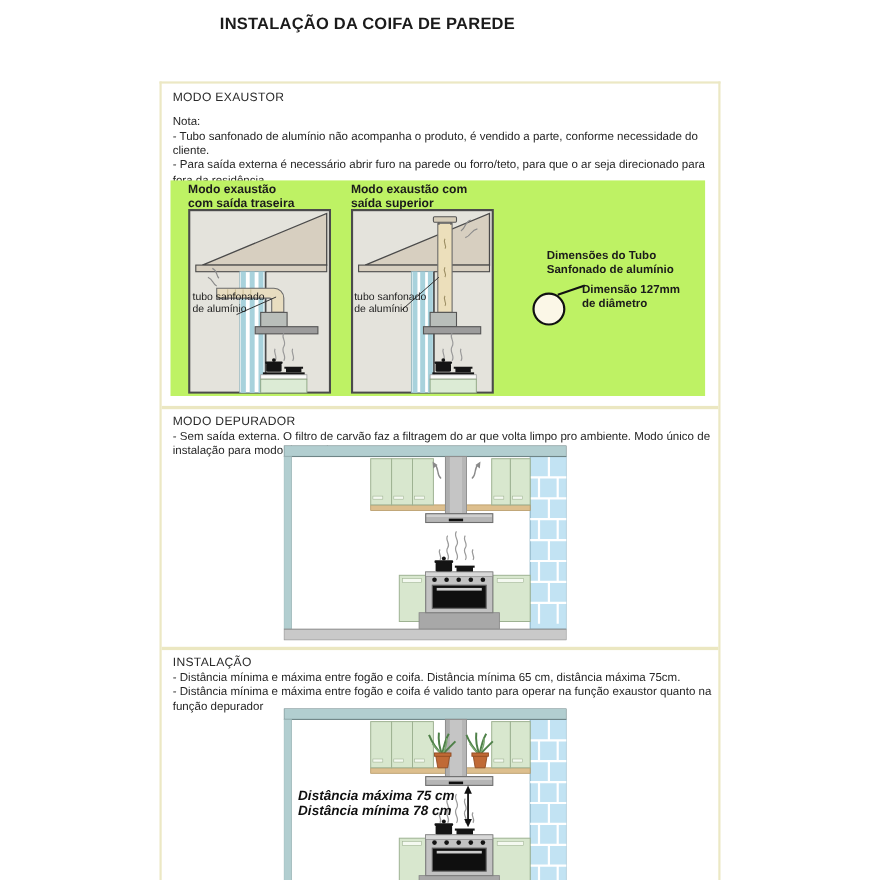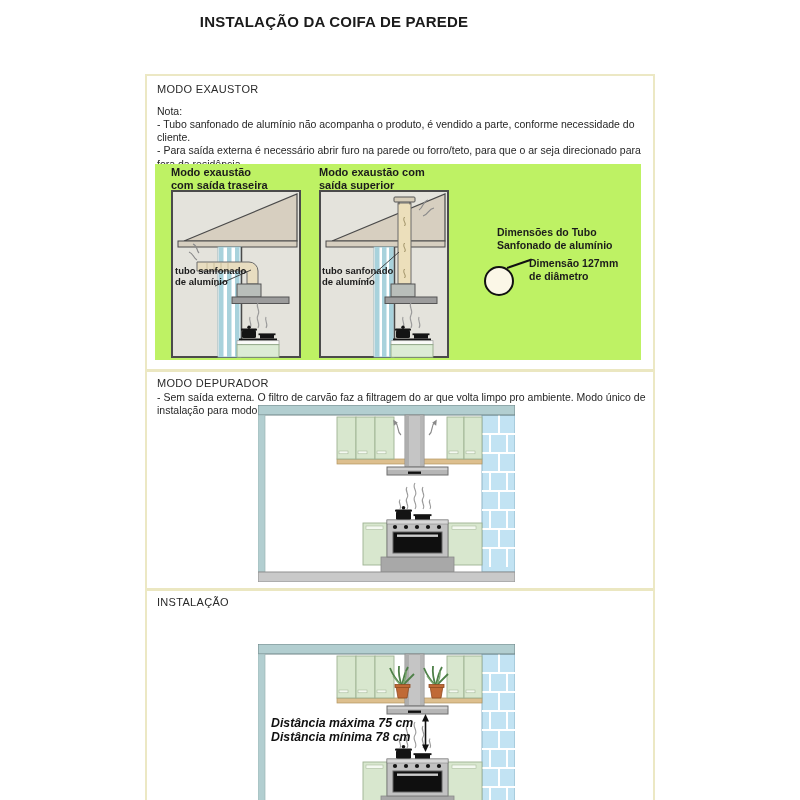--- a/index.html
+++ b/index.html
@@ -8,21 +8,21 @@
   .page-title{position:absolute;top:13px;left:0;width:100%;text-align:center;
         font-size:15px;font-weight:bold;color:#1b1b1b;letter-spacing:.2px;}
   .content-box{position:absolute;left:145px;top:36px;width:506px;height:748px;
         background:#fff;border:2px solid #ece8c4;border-bottom:3px solid #dde783;margin-top:38px;}
   .abs{position:absolute;}
   .sec-heading{font-size:11px;color:#2a2a2a;letter-spacing:.3px;}
   .body-text{font-size:10.5px;color:#262626;line-height:13.2px;}
   .pre{white-space:pre-line;}
   .diagram-area{left:8px;top:88px;width:486px;height:196px;background:#bef264;}
   .panel-title{font-size:11px;font-weight:bold;color:#1b1b1b;line-height:12.5px;}
-  .tube-label{font-size:9.5px;font-weight:bold;color:#1b1b1b;line-height:10.8px;}
+  .tube-label{font-size:9.5px;font-weight:normal;color:#1b1b1b;line-height:10.8px;}
   .dims-heading,.dims-label{font-size:10.5px;font-weight:bold;color:#1b1b1b;line-height:12.5px;}
   .dia-circle{left:329px;top:102px;width:26px;height:26px;border:2.5px solid #111;
         border-radius:50%;background:#fbf7e7;}
   .dia-line{left:352px;top:103px;width:26px;height:1.6px;background:#111;
         transform:rotate(-19deg);transform-origin:left center;}
   .sep{left:0;width:100%;height:3px;background:#ebe7c1;}
   .kitchen{width:257px;height:177px;}
   .dist-label{font-size:12.3px;font-weight:bold;font-style:italic;color:#101010;line-height:13.5px;}
   svg{display:block;}
 </style>
@@ -249,20 +249,24 @@
           <circle cx="181" cy="122" r="2.1" fill="#141414"></circle>
           <rect x="135" y="127" width="49" height="21" fill="#0f0f0f" stroke="#666" stroke-width="1"></rect>
           <rect x="139" y="129.5" width="41" height="2.4" fill="#cccccc"></rect>
         </g>
         <rect x="0" y="167" width="257" height="10" fill="#c9c9c9" stroke="#909090" stroke-width="1"></rect>
       </svg>
     </div>
 
     <div class="abs sep" style="top:512px"></div>
     <div class="abs sec-heading" style="left:10px;top:520px">INSTALAÇÃO</div>
+    <div class="abs" style="left:10px;top:534px">
+      <div class="body-text">- Distância mínima e máxima entre fogão e coifa. Distância mínima 65 cm, distância máxima 75cm.</div>
+      <div class="body-text">- Distância mínima e máxima entre fogão e coifa é valido tanto para operar na função exaustor quanto na função depurador</div>
+    </div>
 
     <div class="abs kitchen" style="left:111px;top:568px">
       <svg width="257" height="177" viewBox="0 0 257 177">
         <rect x="0" y="0" width="257" height="177" fill="#ffffff"></rect>
         <rect x="224" y="10" width="33" height="157" fill="#c2e3f3" stroke="#8fb5c7" stroke-width="1"></rect>
         <g stroke="#ffffff" stroke-width="2">
           <line x1="224" y1="29" x2="257" y2="29"></line>
             <line x1="224" y1="48" x2="257" y2="48"></line>
           <line x1="224" y1="67" x2="257" y2="67"></line>
             <line x1="224" y1="86" x2="257" y2="86"></line>

